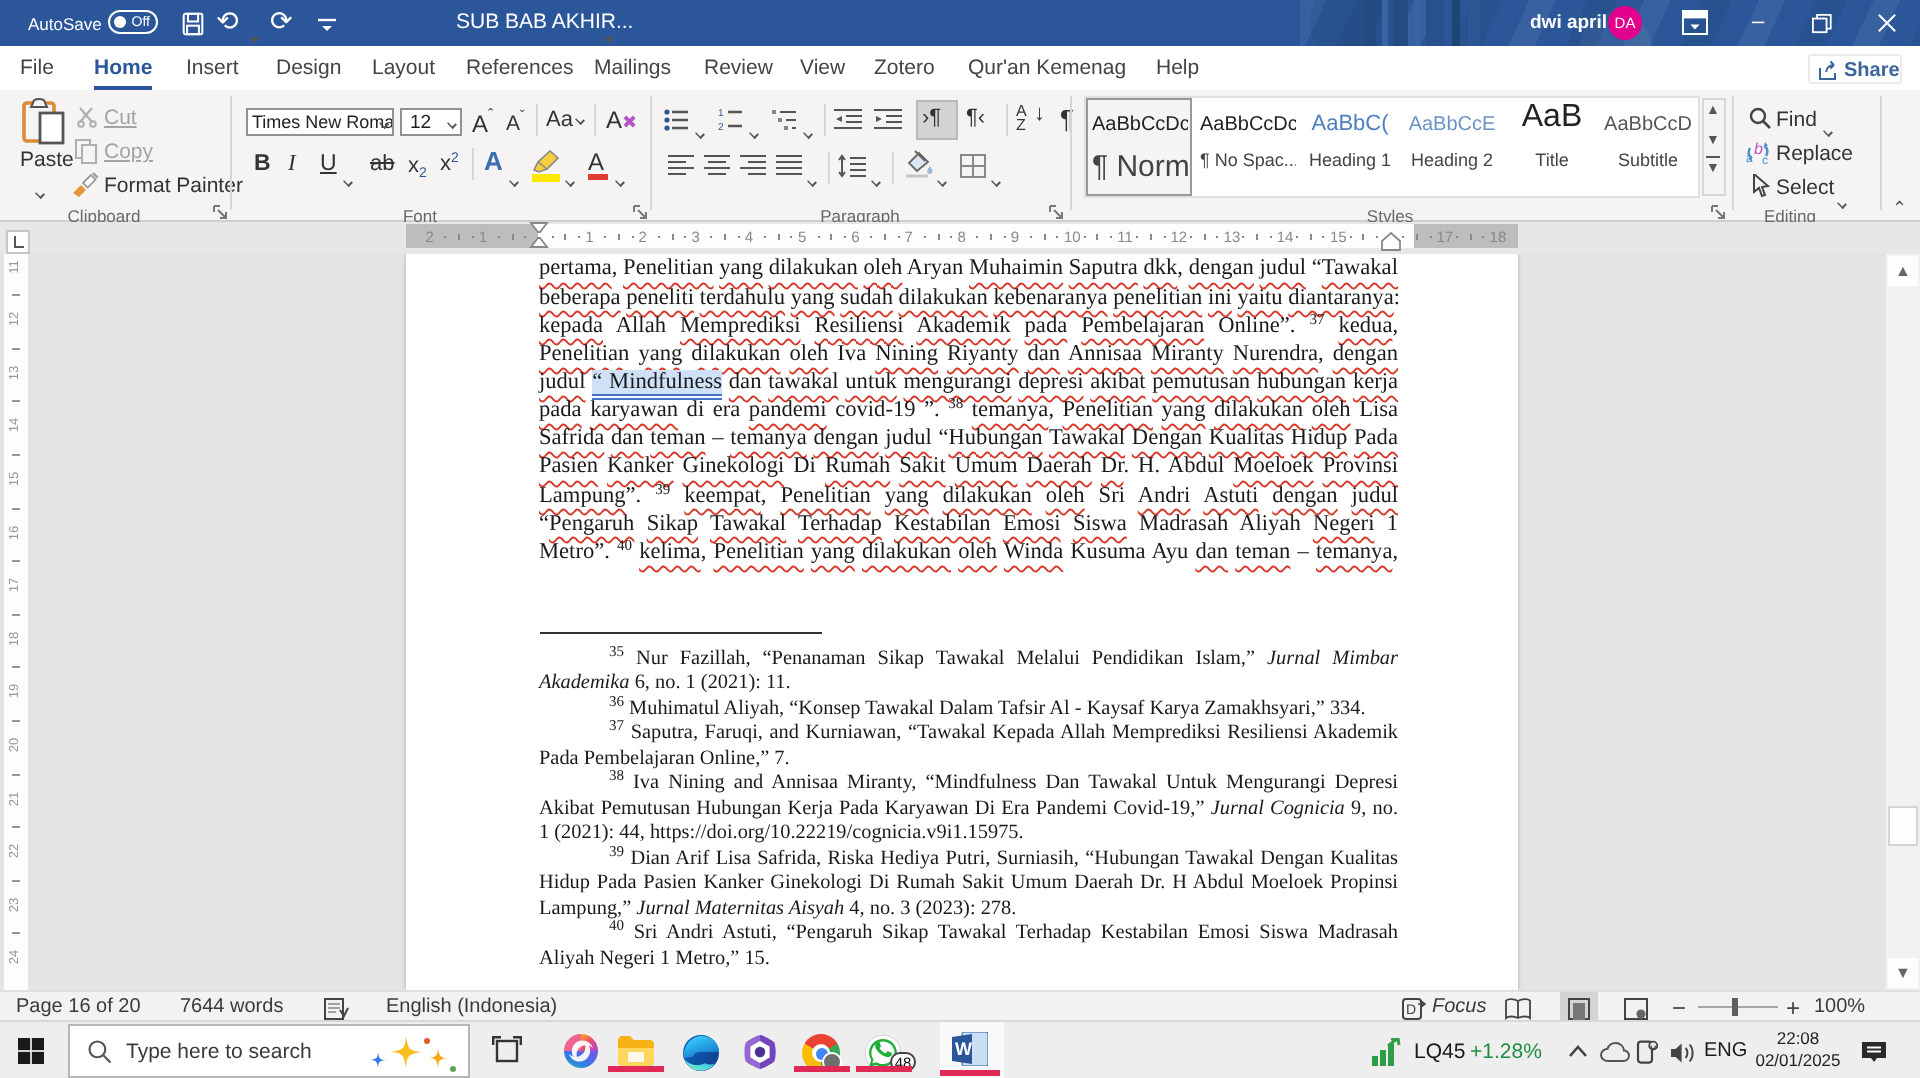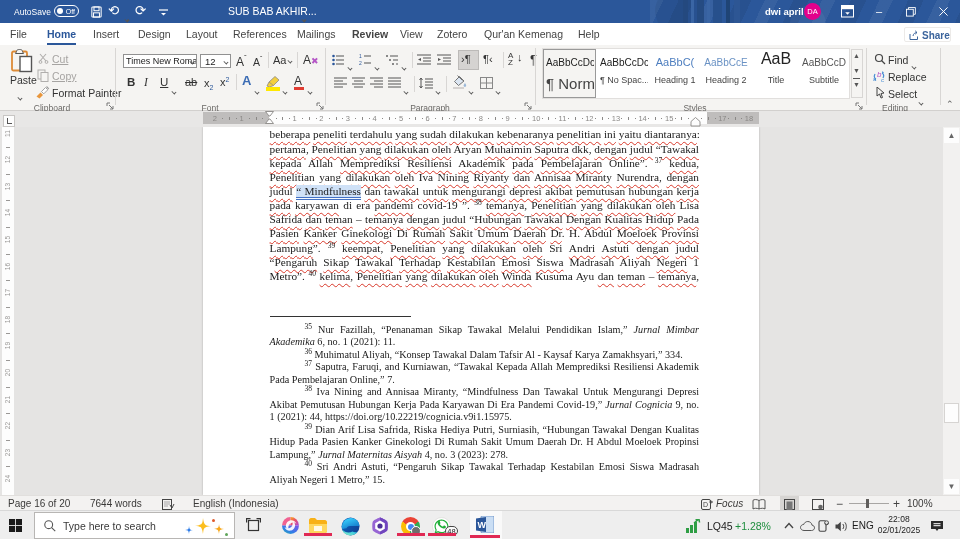--- a/index.html
+++ b/index.html
@@ -132,21 +132,21 @@
   </div>
 
   <div id="tabrow">
     <div class="tab" style="left:10px;">File</div>
     <div class="tab active" style="left:47px;">Home</div>
     <div class="tab" style="left:93px;">Insert</div>
     <div class="tab" style="left:138px;">Design</div>
     <div class="tab" style="left:186px;">Layout</div>
     <div class="tab" style="left:233px;">References</div>
     <div class="tab" style="left:297px;">Mailings</div>
-    <div class="tab" style="left:352px;font-weight:bold;">Review</div>
+    <div class="tab" style="left:352px;">Review</div>
     <div class="tab" style="left:400px;">View</div>
     <div class="tab" style="left:437px;">Zotero</div>
     <div class="tab" style="left:484px;">Qur'an Kemenag</div>
     <div class="tab" style="left:578px;">Help</div>
     <div id="sharebtn"><svg style="position:absolute;left:4px;top:2.5px;" width="11" height="11" viewBox="0 0 11 11">
           <path d="M1 4 V9.5 H8.5 V6.5" fill="none" stroke="#3b649c" stroke-width="1"></path>
           <path d="M4 6 C4.5 3.5 6 2.5 8 2.5 M8 2.5 L6.2 0.8 M8 2.5 L6.2 4.2" fill="none" stroke="#3b649c" stroke-width="1"></path>
         </svg><span style="margin-left:17px;">Share</span></div>
   </div>
 
@@ -465,22 +465,22 @@
           <div style="position:absolute;top:286.20000000000005px;left:4px;width:4px;height:1px;background:#9a9896;"></div>
           <div style="position:absolute;top:295.20000000000005px;left:1px;width:9px;text-align:center;font-size:6.5px;color:#9a9896;transform:rotate(-90deg);">22</div>
           <div style="position:absolute;top:312.80000000000007px;left:4px;width:4px;height:1px;background:#9a9896;"></div>
           <div style="position:absolute;top:321.80000000000007px;left:1px;width:9px;text-align:center;font-size:6.5px;color:#9a9896;transform:rotate(-90deg);">23</div>
           <div style="position:absolute;top:339.4000000000001px;left:4px;width:4px;height:1px;background:#9a9896;"></div>
           <div style="position:absolute;top:348.4000000000001px;left:1px;width:9px;text-align:center;font-size:6.5px;color:#9a9896;transform:rotate(-90deg);">24</div>
         </div>
       </div>
     <div id="page">
       <div id="bodytext">
+        <div class="ln"><span class="sq">pertama</span>, <span class="sq">Penelitian</span> <span class="sq">yang</span> <span class="sq">dilakukan</span> <span class="sq">oleh</span> Aryan <span class="sq">Muhaimin</span> <span class="sq">Saputra</span> <span class="sq">dkk</span>, <span class="sq">dengan</span> <span class="sq">judul</span> “<span class="sq">Tawakal</span></div>
         <div class="ln"><span class="sq">beberapa</span> <span class="sq">peneliti</span> <span class="sq">terdahulu</span> <span class="sq">yang</span> <span class="sq">sudah</span> <span class="sq">dilakukan</span> <span class="sq">kebenaranya</span> <span class="sq">penelitian</span> <span class="sq">ini</span> <span class="sq">yaitu</span> <span class="sq">diantaranya</span>:</div>
-        <div class="ln"><span class="sq">pertama</span>, <span class="sq">Penelitian</span> <span class="sq">yang</span> <span class="sq">dilakukan</span> <span class="sq">oleh</span> Aryan <span class="sq">Muhaimin</span> <span class="sq">Saputra</span> <span class="sq">dkk</span>, <span class="sq">dengan</span> <span class="sq">judul</span> “<span class="sq">Tawakal</span></div>
         <div class="ln"><span class="sq">kepada</span> Allah <span class="sq">Memprediksi</span> <span class="sq">Resiliensi</span> <span class="sq">Akademik</span> <span class="sq">pada</span> <span class="sq">Pembelajaran</span> Online”. <sup>37</sup> <span class="sq">kedua</span>,</div>
         <div class="ln"><span class="sq">Penelitian</span> <span class="sq">yang</span> <span class="sq">dilakukan</span> <span class="sq">oleh</span> Iva <span class="sq">Nining</span> <span class="sq">Riyanty</span> <span class="sq">dan</span> <span class="sq">Annisaa</span> <span class="sq">Miranty</span> <span class="sq">Nurendra</span>, <span class="sq">dengan</span></div>
         <div class="ln"><span class="sq">judul</span> <span class="mfsel">“ Mindfulness</span> <span class="sq">dan</span> <span class="sq">tawakal</span> <span class="sq">untuk</span> <span class="sq">mengurangi</span> <span class="sq">depresi</span> <span class="sq">akibat</span> <span class="sq">pemutusan</span> <span class="sq">hubungan</span> <span class="sq">kerja</span></div>
         <div class="ln"><span class="sq">pada</span> <span class="sq">karyawan</span> di era <span class="sq">pandemi</span> covid-19 ”. <sup>38</sup> <span class="sq">temanya</span>, <span class="sq">Penelitian</span> <span class="sq">yang</span> <span class="sq">dilakukan</span> <span class="sq">oleh</span> Lisa</div>
         <div class="ln"><span class="sq">Safrida</span> <span class="sq">dan</span> <span class="sq">teman</span> – <span class="sq">temanya</span> <span class="sq">dengan</span> <span class="sq">judul</span> “<span class="sq">Hubungan</span> <span class="sq">Tawakal</span> <span class="sq">Dengan</span> <span class="sq">Kualitas</span> <span class="sq">Hidup</span> <span class="sq">Pada</span></div>
         <div class="ln"><span class="sq">Pasien</span> <span class="sq">Kanker</span> <span class="sq">Ginekologi</span> Di <span class="sq">Rumah</span> <span class="sq">Sakit</span> <span class="sq">Umum</span> <span class="sq">Daerah</span> <span class="sq">Dr</span>. H. Abdul <span class="sq">Moeloek</span> <span class="sq">Provinsi</span></div>
         <div class="ln"><span class="sq">Lampung</span>”. <sup>39</sup> <span class="sq">keempat</span>, <span class="sq">Penelitian</span> <span class="sq">yang</span> <span class="sq">dilakukan</span> <span class="sq">oleh</span> Sri <span class="sq">Andri</span> <span class="sq">Astuti</span> <span class="sq">dengan</span> <span class="sq">judul</span></div>
         <div class="ln">“<span class="sq">Pengaruh</span> <span class="sq">Sikap</span> <span class="sq">Tawakal</span> <span class="sq">Terhadap</span> <span class="sq">Kestabilan</span> <span class="sq">Emosi</span> <span class="sq">Siswa</span> Madrasah Aliyah <span class="sq">Negeri</span> 1</div>
         <div class="ln">Metro”. <sup>40</sup> <span class="sq">kelima</span>, <span class="sq">Penelitian</span> <span class="sq">yang</span> <span class="sq">dilakukan</span> <span class="sq">oleh</span> <span class="sq">Winda</span> Kusuma Ayu <span class="sq">dan</span> <span class="sq">teman</span> – <span class="sq">temanya</span>,</div>
       </div>

